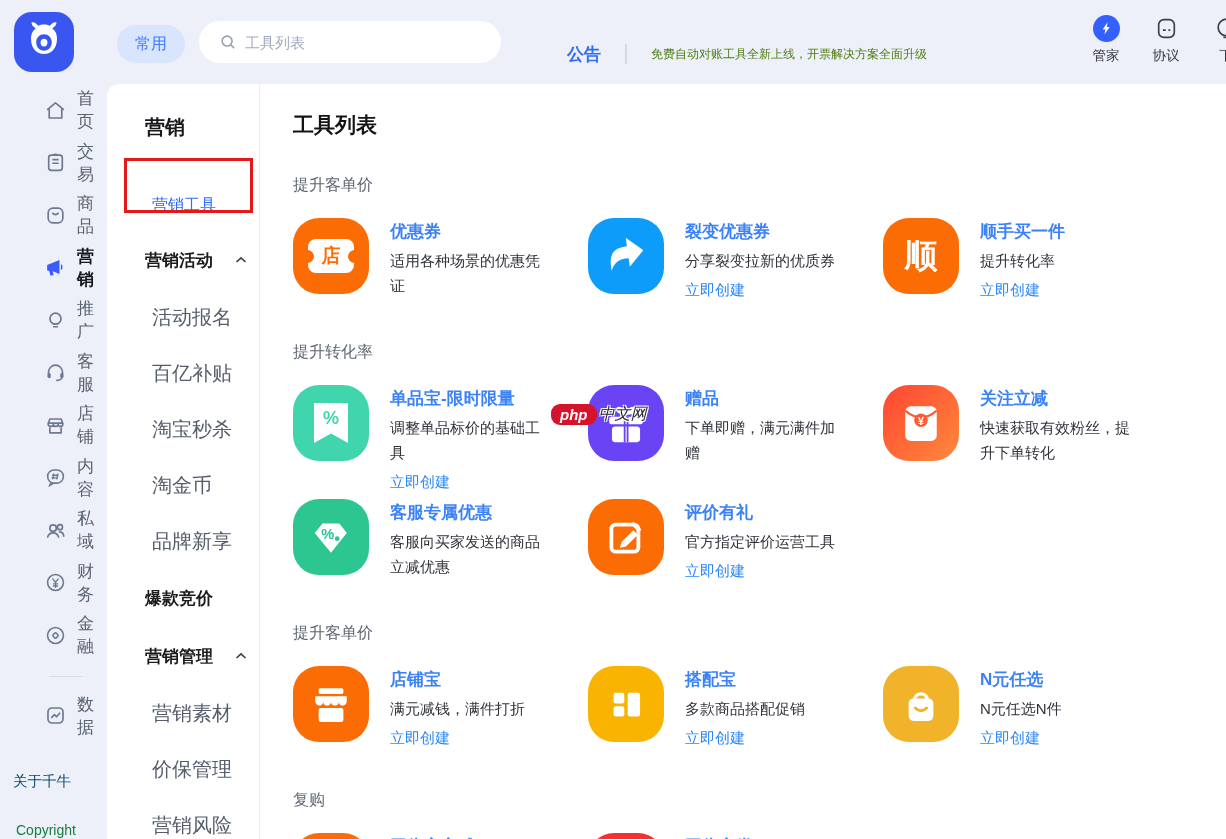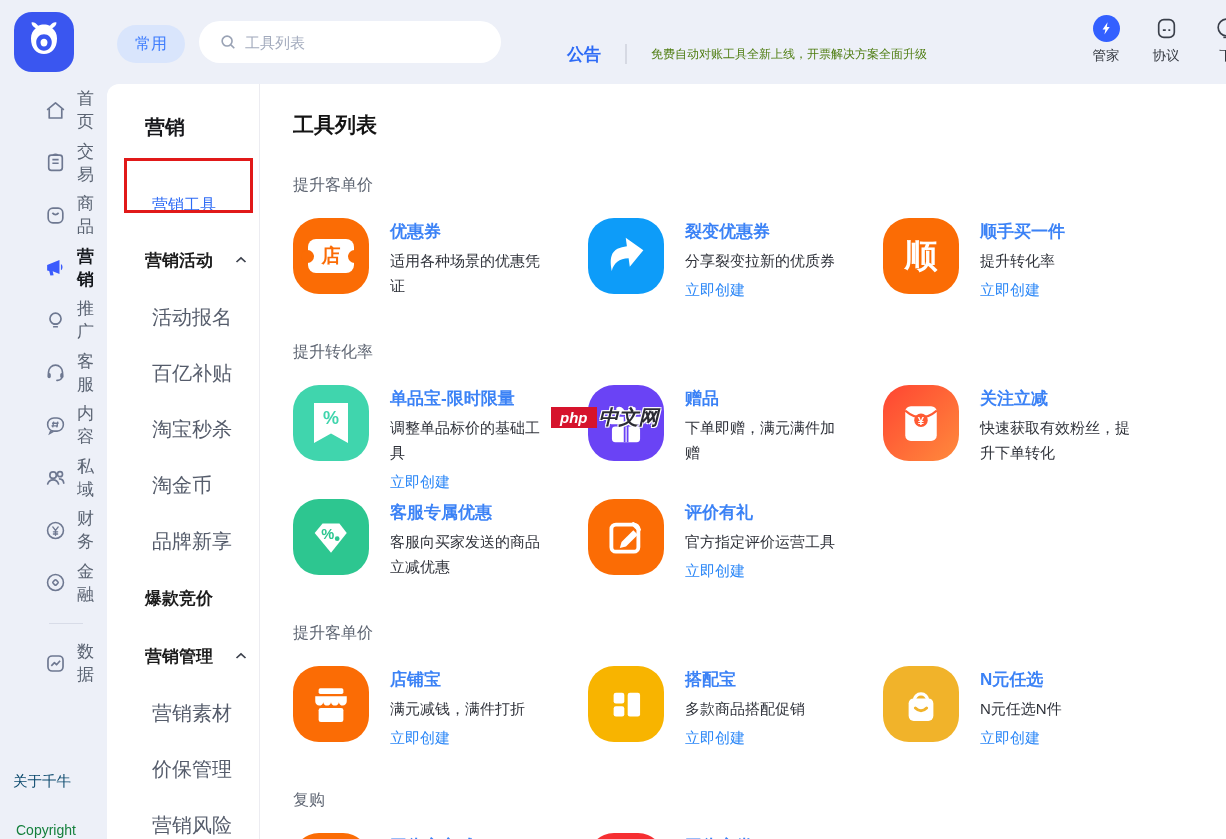--- a/index.html
+++ b/index.html
@@ -61,22 +61,22 @@
   
   .coupon-inner { width:46px; height:34px; background:#fff; border-radius:8px; position:relative; display:flex; align-items:center; justify-content:center; font-size:19px; font-weight:bold; color:#fb6c05; }
   .coupon-inner::before,.coupon-inner::after { content:""; position:absolute; width:13px; height:13px; border-radius:50%; background:#fb6c05; top:10.5px; }
   .coupon-inner::before { left:-7px; } .coupon-inner::after { right:-7px; }
   .char-glyph { color:#fff; font-size:33px; font-weight:bold; }
   .bookmark { width:34px; height:40px; background:#fff; clip-path:polygon(0 0,100% 0,100% 100%,50% 76%,0 100%); display:flex; justify-content:center; padding-top:5px; font-size:18px; font-weight:bold; color:#40d5ad; }
   
   .annotation-box { position:absolute; left:124px; top:158px; width:129px; height:55px; border:3px solid #e11919; z-index:30; pointer-events:none; }
   
   .watermark { position:absolute; left:551px; top:404px; z-index:20; display:flex; align-items:center; gap:2px; pointer-events:none; }
-  .wm-badge { background:#d6132c; color:#fff; font-style:italic; font-weight:bold; font-size:15px; padding:2px 9px; border-radius:0; }
-  .wm-text { font-size:20px; font-weight:bold; color:#2b2b33; font-style:italic;
+  .wm-badge { background:#d6132c; color:#fff; font-style:italic; font-weight:bold; font-size:15px; padding:2px 9px; border-radius:9px; }
+  .wm-text { font-size:16px; font-weight:normal; color:#2b2b33; font-style:italic;
     text-shadow:-1px -1px 0 #fff,1px -1px 0 #fff,-1px 1px 0 #fff,1px 1px 0 #fff; }
 </style>
 </head>
 <body>
 
 <div class="topbar">
   <div class="logo">
     <svg viewBox="0 0 48 48">
       <path fill="#fff" d="M15 9c-3-1.5-5-4-4.5-6.5C13 2 16 3.6 17.6 6.4 19.5 5.5 21.7 5 24 5s4.5.5 6.4 1.4C32 3.6 35 2 37.5 2.5 38 5 36 7.5 33 9c3.2 2.6 5.2 6.4 5.2 11.1C38.2 31 32 37 24 37S9.8 31 9.8 20.1C9.8 15.4 11.8 11.6 15 9z"></path>
       <path fill="#3a56f0" d="M24 15.5c-4.7 0-8.5 3.8-8.5 8.5 0 5.8 3.4 9.5 8.5 9.5s8.5-3.7 8.5-9.5c0-4.7-3.8-8.5-8.5-8.5zm0 5c2.1 0 3.8 1.7 3.8 3.7 0 2.8-1.4 4.8-3.8 4.8s-3.8-2-3.8-4.8c0-2 1.7-3.7 3.8-3.7z"></path>
@@ -175,20 +175,30 @@
   <div class="side-item">
     <span class="sicon">
         <svg viewBox="0 0 22 22" fill="none" stroke="currentColor" stroke-width="1.6" stroke-linecap="round">
           <path d="M4.3 12v-1.3a6.7 6.7 0 0 1 13.4 0V12"></path>
           <rect x="3.3" y="11.5" width="3.2" height="5" rx="1.6" fill="currentColor" stroke="none"></rect>
           <rect x="15.5" y="11.5" width="3.2" height="5" rx="1.6" fill="currentColor" stroke="none"></rect>
           <path d="M16.8 16.8q-1.8 2-4.4 1.7"></path>
         </svg>
       </span>
     <span class="slabel">客服</span>
+  </div>
+  <div class="side-item">
+    <span class="sicon">
+        <svg viewBox="0 0 22 22" fill="none" stroke="currentColor" stroke-width="1.6" stroke-linejoin="round">
+          <path d="M4.3 8.7 5.6 4.8h10.8l1.3 3.9"></path>
+          <path d="M4 8.7h14v1c0 1.3-1 2.2-2.3 2.2-1.1 0-2.1-.9-2.1-2.1 0 1.2-1 2.1-2.3 2.1s-2.3-.9-2.3-2.1c0 1.2-1 2.1-2.1 2.1C5 11.9 4 11 4 9.7z"></path>
+          <path d="M5.6 12.8V18h10.8v-5.2"></path>
+        </svg>
+      </span>
+    <span class="slabel">店铺</span>
   </div>
   <div class="side-item">
     <span class="sicon">
         <svg viewBox="0 0 22 22" fill="none" stroke="currentColor" stroke-width="1.5">
           <rect x="3.5" y="3.8" width="15" height="12.6" rx="6"></rect>
           <path d="M6.5 16l-1 2.5 3.5-2"></path>
           <path d="M9.3 7.3l-1 5.4M13.2 7.3l-1 5.4M7.7 8.8h6.2M7.2 11.4h6.2" stroke-width="1.3"></path>
         </svg>
       </span>
     <span class="slabel">内容</span>

